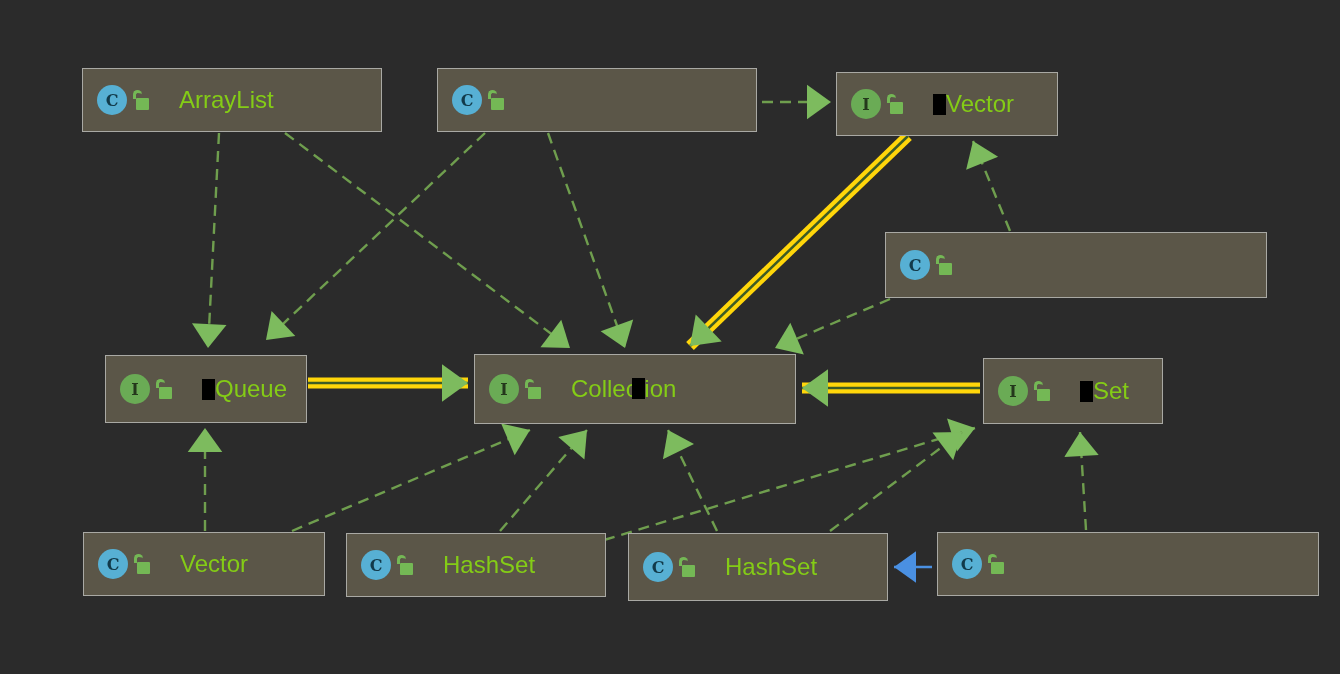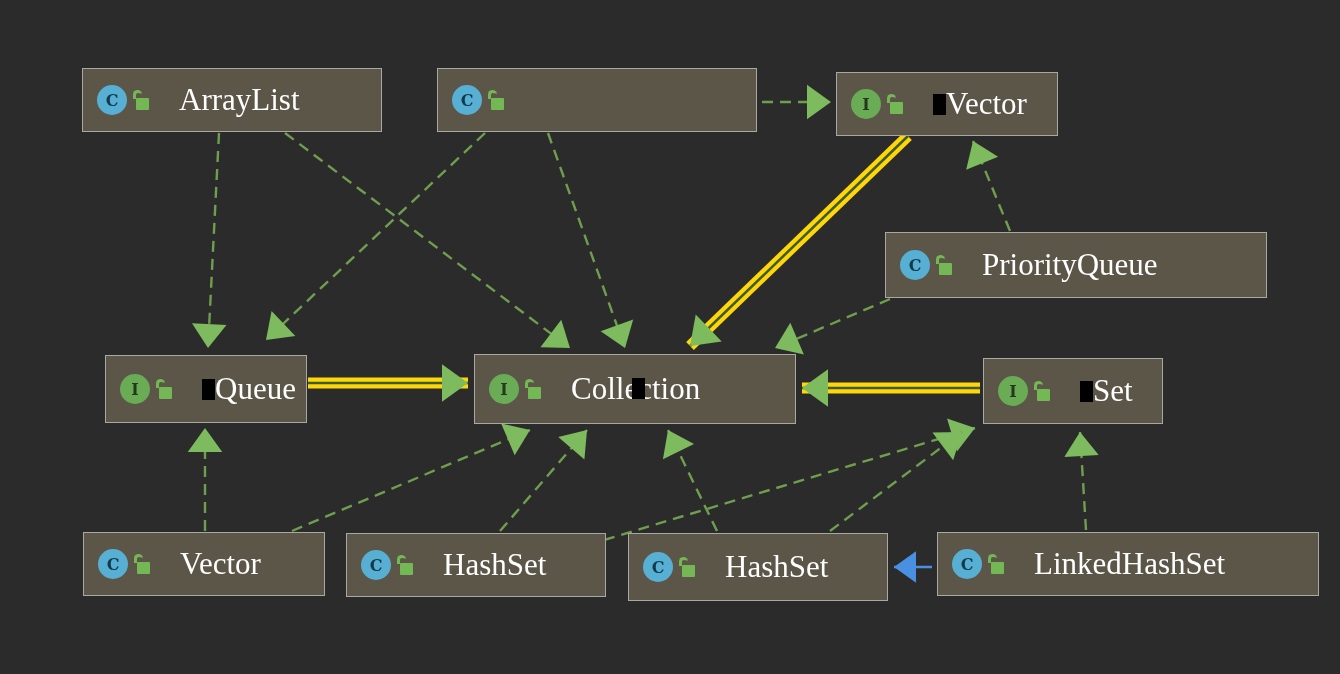--- a/index.html
+++ b/index.html
@@ -27,24 +27,24 @@
     position: absolute;
     box-sizing: border-box;
     background: #5b5648;
     border: 1px solid #a9a9a4;
     display: flex;
     align-items: center;
     padding: 0 14px;
     white-space: nowrap;
   }
   .node-label {
-    color: #ffffff;
-    font-size: 31px;
+    color: #84cc16;
+    font-size: 24px;
     letter-spacing: 0px;
-    font-family: Liberation Serif, serif;
+    font-family: Liberation Sans, sans-serif;
   }
   .icon-stereotype {
     width: 30px;
     height: 30px;
     border-radius: 50%;
     display: inline-flex;
     align-items: center;
     justify-content: center;
     font-size: 16px;
     font-weight: bold;
@@ -212,21 +212,20 @@
       <span class="caret"></span>
       <span class="node-label">Vector</span>
     </div>
     <div class="node" style="left: 885px; top: 232px; width: 382px; height: 66px;">
       <span class="icon-stereotype icon-class">C</span>
       <span class="icon-lock">
         <span class="shackle"></span>
         <span class="body"></span>
       </span>
       <span class="spacer-lg"></span>
-      <span class="node-label">PriorityQueue</span>
     </div>
     <div class="node" style="left: 105px; top: 355px; width: 202px; height: 68px;">
       <span class="icon-stereotype icon-interface">I</span>
       <span class="icon-lock">
         <span class="shackle"></span>
         <span class="body"></span>
       </span>
       <span class="spacer-lg"></span>
       <span class="caret"></span>
       <span class="node-label">Queue</span>
@@ -277,16 +276,15 @@
       <span class="spacer-lg"></span>
       <span class="node-label">HashSet</span>
     </div>
     <div class="node" style="left: 937px; top: 532px; width: 382px; height: 64px;">
       <span class="icon-stereotype icon-class">C</span>
       <span class="icon-lock">
         <span class="shackle"></span>
         <span class="body"></span>
       </span>
       <span class="spacer-lg"></span>
-      <span class="node-label">LinkedHashSet</span>
     </div>
     <div class="caret-overlay" style="left: 632px; top: 378px;"></div>
   </div>
 
 </body></html>

